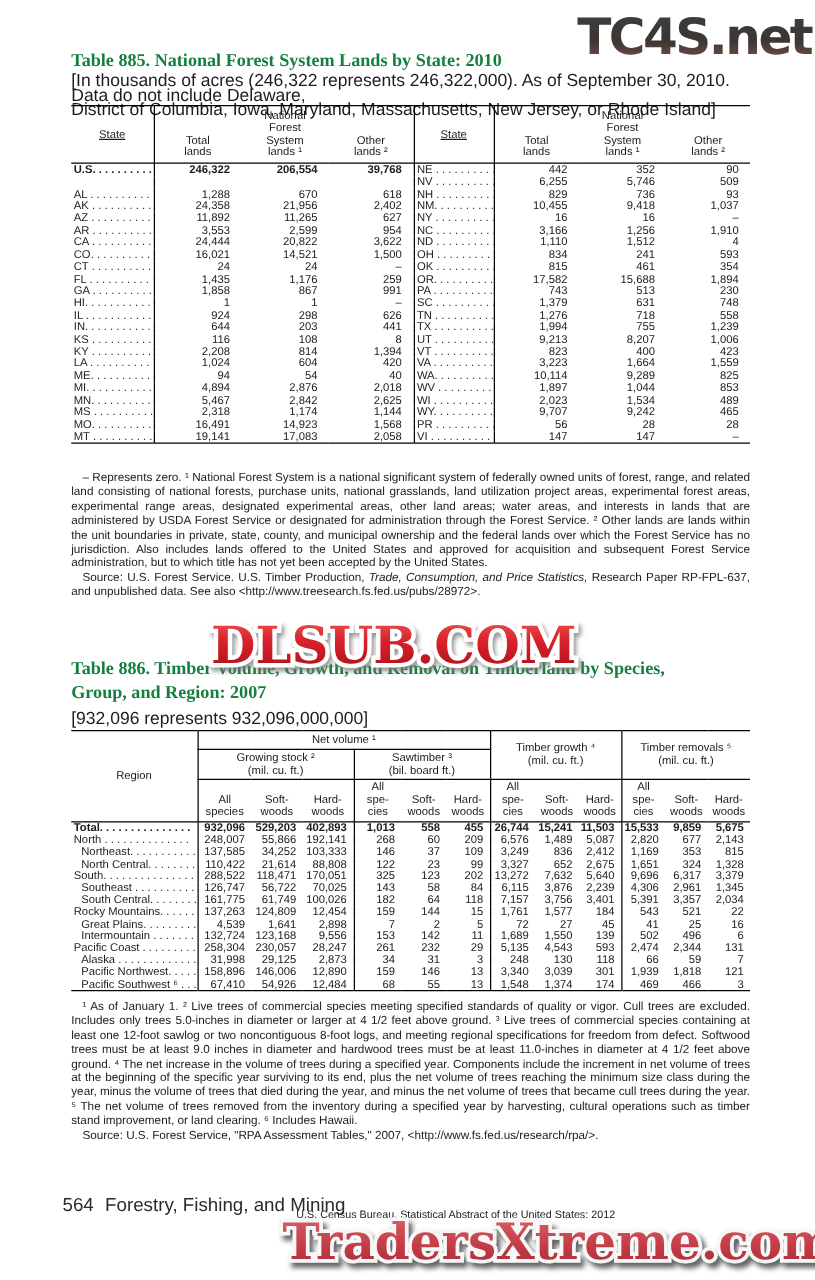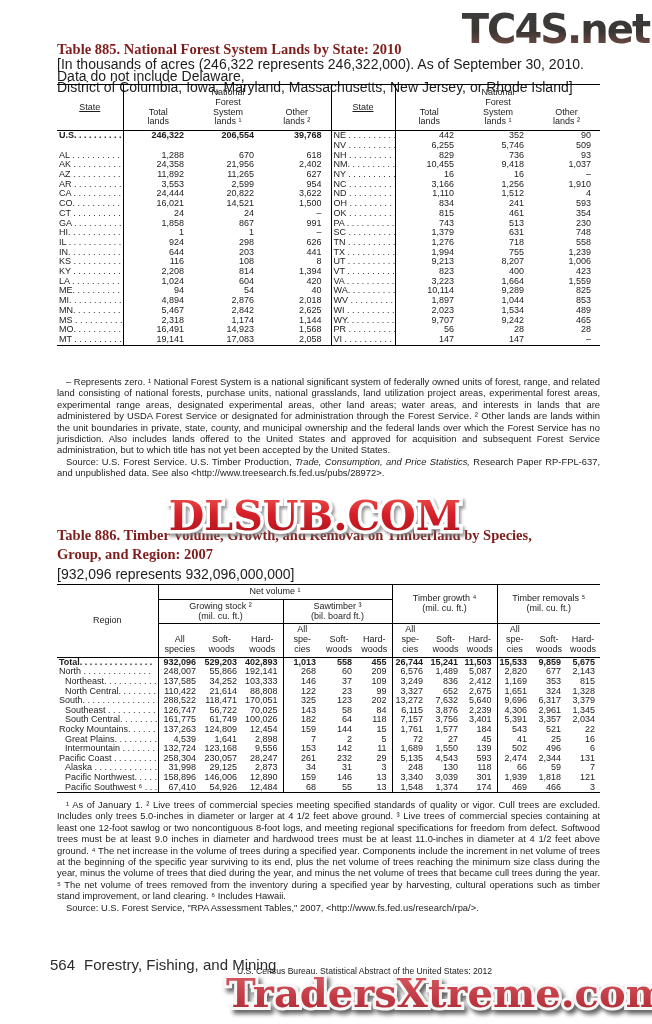--- a/index.html
+++ b/index.html
@@ -1,21 +1,21 @@
 <!DOCTYPE html>
 <html><head>
 <meta charset="utf-8">
 <style>
   * { margin:0; padding:0; box-sizing:border-box; }
   body { background:#888; font-family:"Liberation Sans", sans-serif; }
   .page { position:relative; width:652px; height:1024px; background:#fff; overflow:hidden;
           color:#1c1c1c; margin:0 auto; }
   .abs { position:absolute; left:57px; width:543px; }
   .title { font-family:"Liberation Serif", serif; font-weight:bold; font-size:14.5px;
-           line-height:19px; color:#7f1d1d; white-space:pre-line; }
+           line-height:19px; color:#15803d; white-space:pre-line; }
   .note { font-size:14px; line-height:11.5px; white-space:pre-line; }
   .fn   { font-size:9.4px; line-height:11.4px; text-align:justify; text-indent:9px; }
   .src  { font-size:9.4px; line-height:11.4px; text-align:justify; text-indent:9px; }
   .src .it { font-style:italic; }
 
   table { border-collapse:collapse; table-layout:fixed; }
   .br { border-right:1px solid #000; }
   .bb { border-bottom:1px solid #000; }
 
   
@@ -189,20 +189,30 @@
           <td class="st br">CT . . . . . . . . . .</td>
           <td class="num">24</td>
           <td class="num">24</td>
           <td class="num br">–</td>
           <td class="st br">OK . . . . . . . . . .</td>
           <td class="num">815</td>
           <td class="num">461</td>
           <td class="num">354</td>
         </tr>
         <tr>
+          <td class="st br">FL . . . . . . . . . .</td>
+          <td class="num">1,435</td>
+          <td class="num">1,176</td>
+          <td class="num br">259</td>
+          <td class="st br">OR. . . . . . . . . .</td>
+          <td class="num">17,582</td>
+          <td class="num">15,688</td>
+          <td class="num">1,894</td>
+        </tr>
+        <tr>
           <td class="st br">GA . . . . . . . . . .</td>
           <td class="num">1,858</td>
           <td class="num">867</td>
           <td class="num br">991</td>
           <td class="st br">PA . . . . . . . . . .</td>
           <td class="num">743</td>
           <td class="num">513</td>
           <td class="num">230</td>
         </tr>
         <tr>

